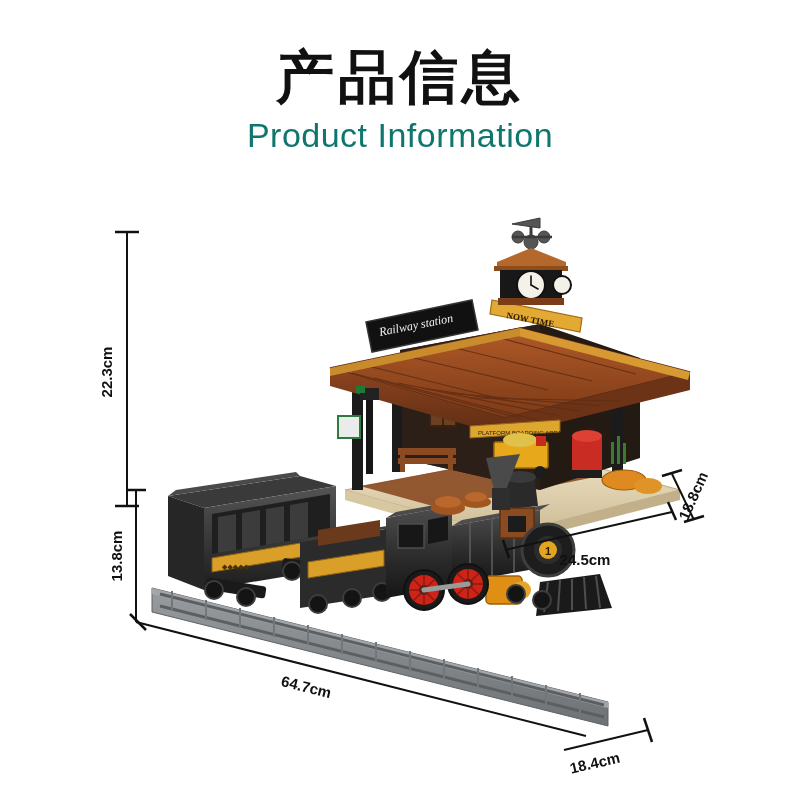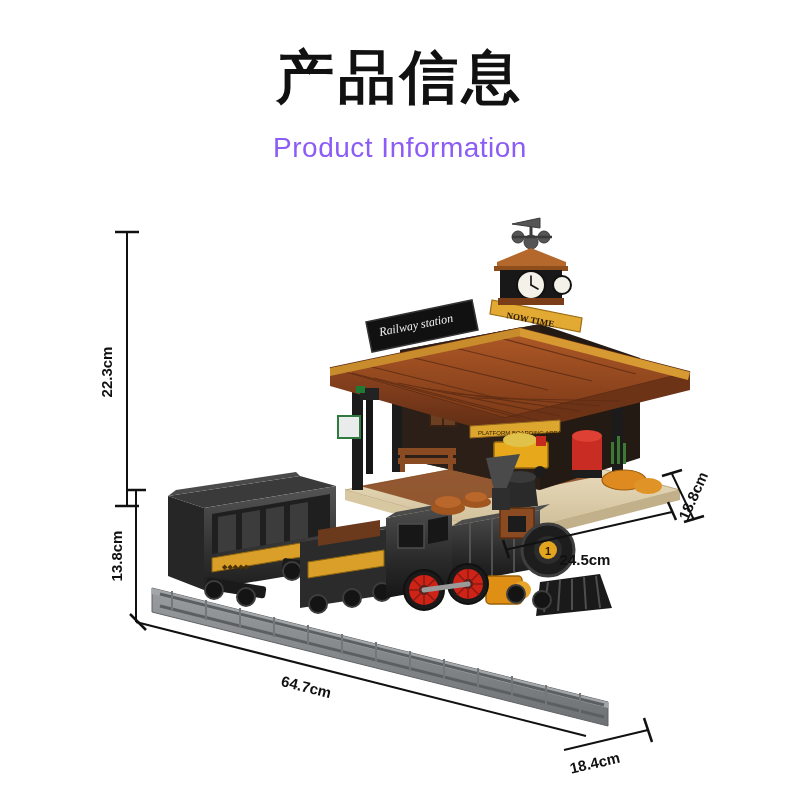--- a/index.html
+++ b/index.html
@@ -11,22 +11,22 @@
   .page{position:relative;width:800px;height:800px;}
 
   
   .header{position:absolute;top:0;left:0;width:800px;text-align:center;}
   .title-cn{
     font-size:58px;font-weight:bold;color:#111111;
     letter-spacing:4px;line-height:1;margin-top:48px;
     font-family:"DejaVu Sans","Liberation Sans",sans-serif;
   }
   .title-en{
-    font-size:28px;color:#8b5cf6;font-weight:400;
-    margin-top:26px;letter-spacing:.5px;
+    font-size:34px;color:#0f766e;font-weight:400;
+    margin-top:10px;letter-spacing:.5px;
     font-family:"Liberation Sans","DejaVu Sans",sans-serif;
   }
 
   
   .stage{position:absolute;left:0;top:190px;width:800px;height:610px;}
   .stage svg{display:block;}
 
   
   .dim-text{
     font-family:"Liberation Sans","DejaVu Sans",sans-serif;

